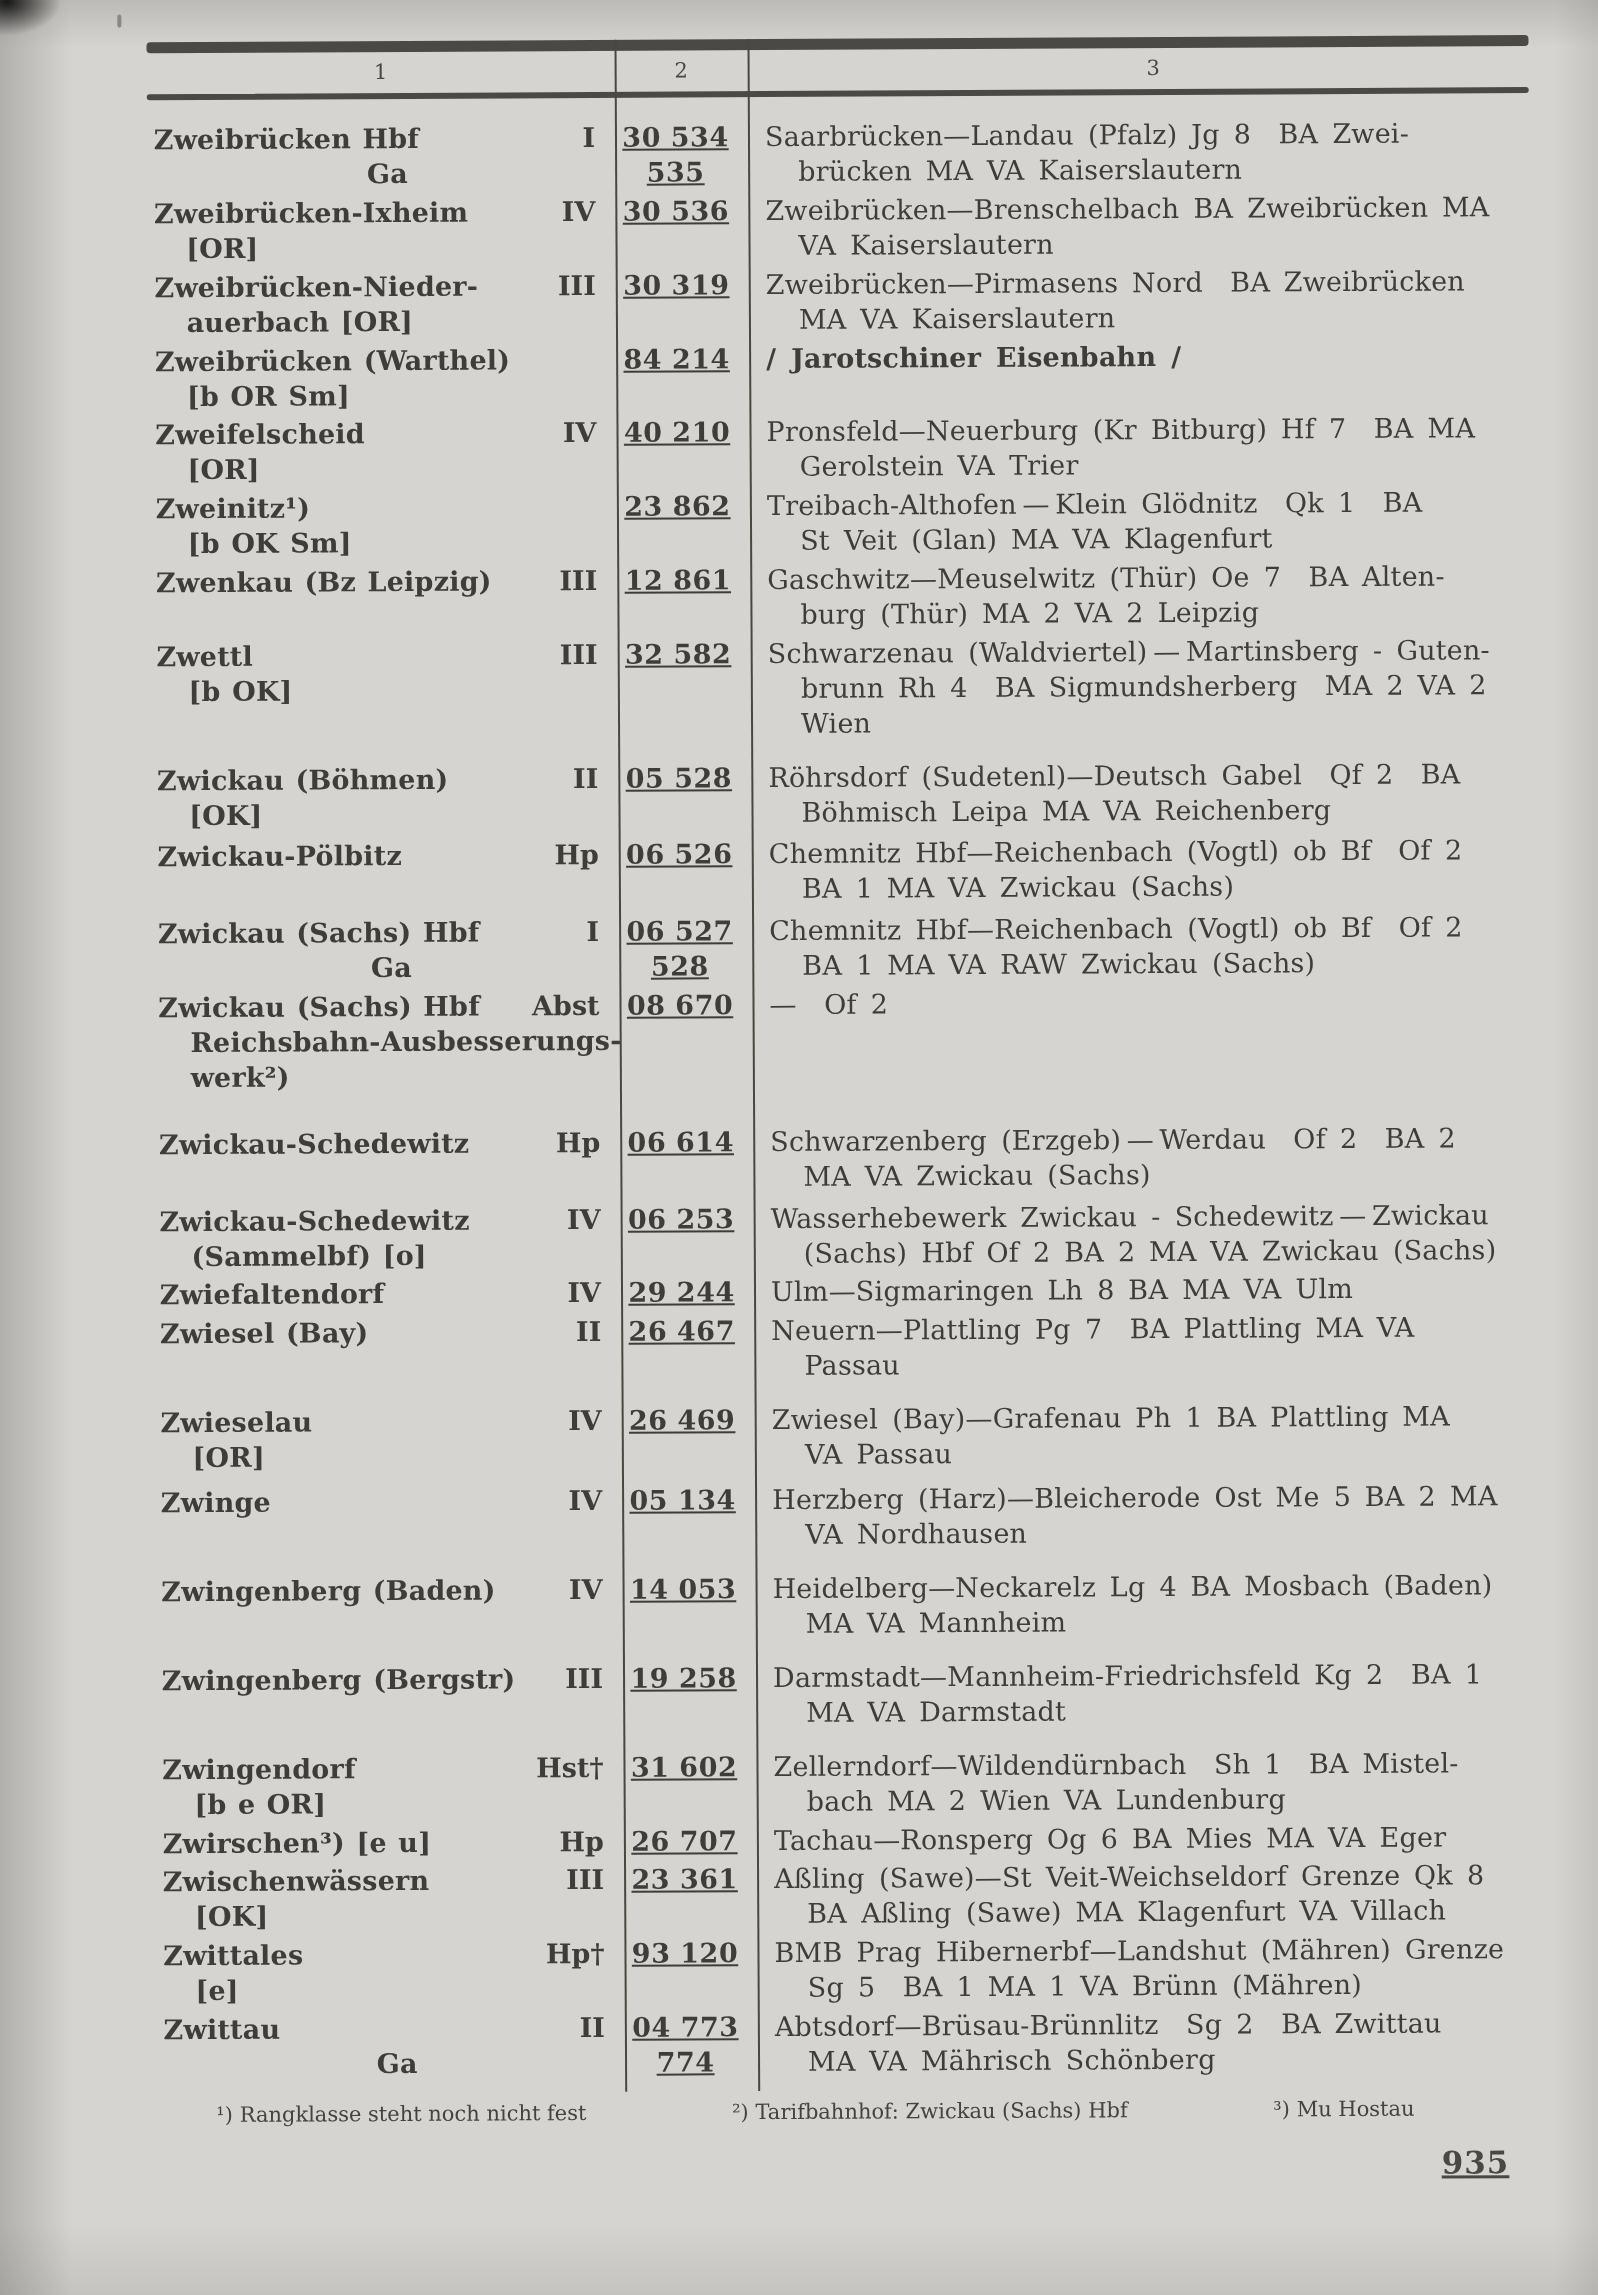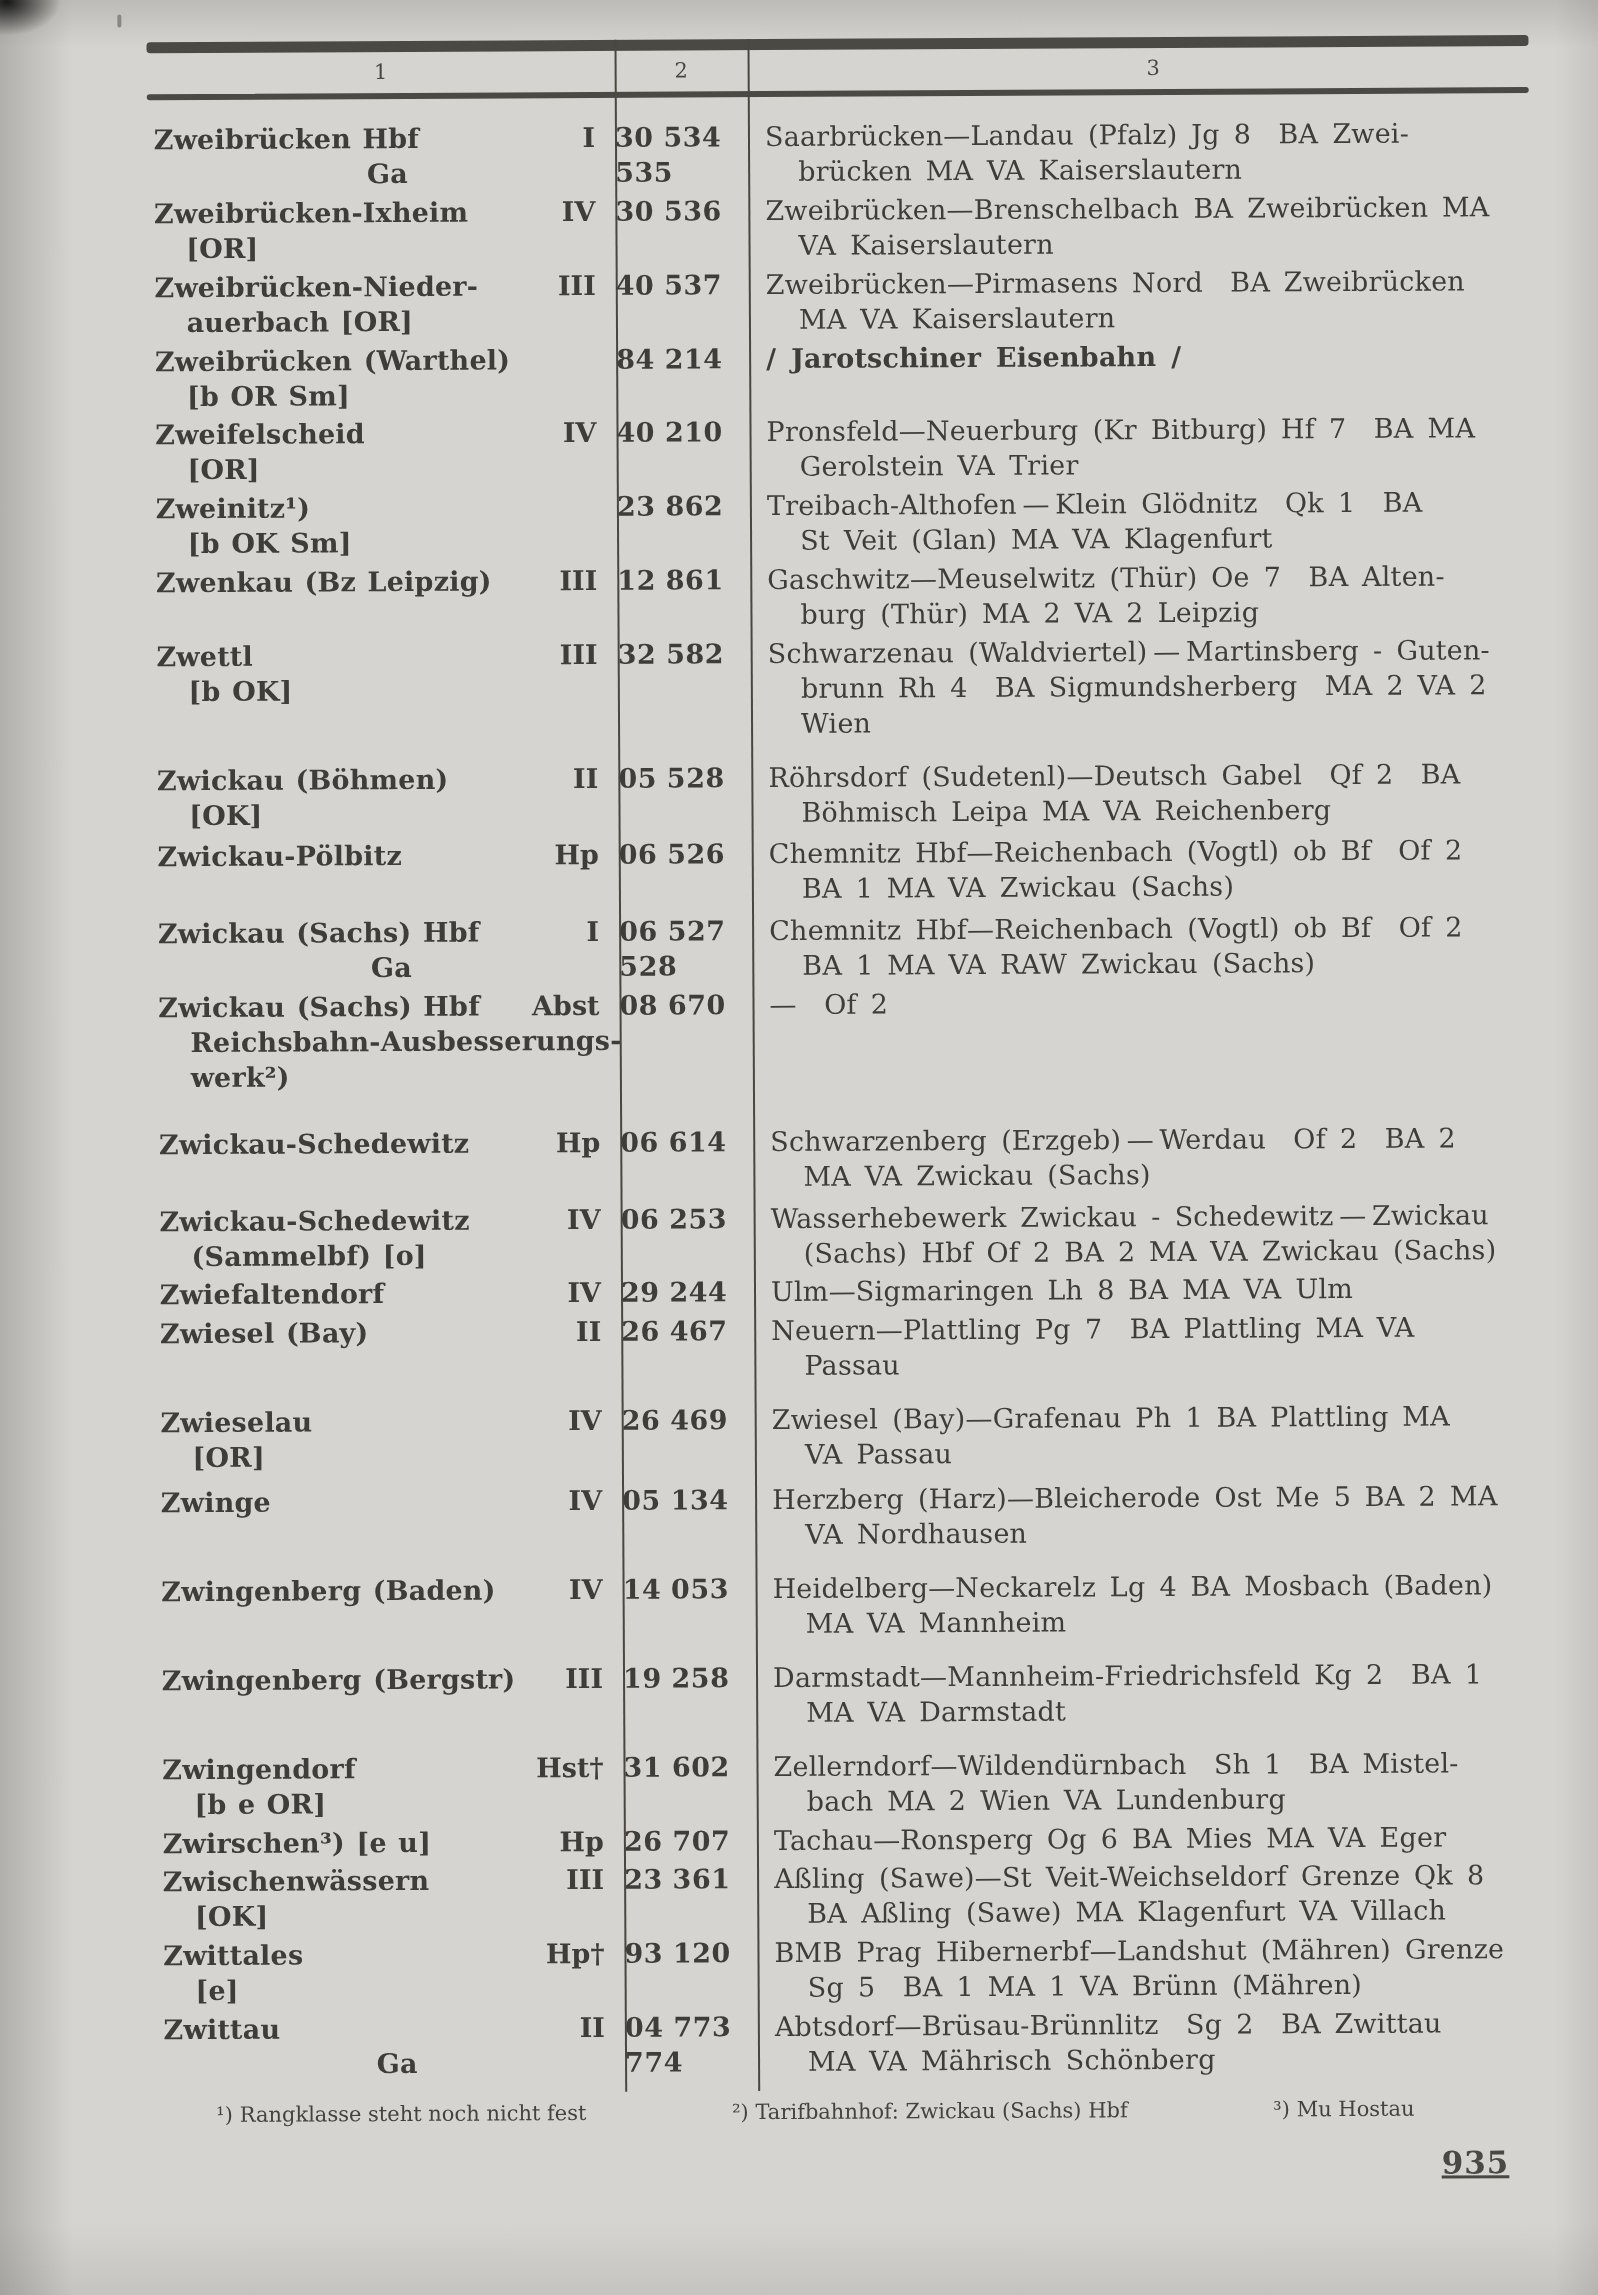--- a/index.html
+++ b/index.html
@@ -28,21 +28,21 @@
   .vline.v1{left:468px;}
   .vline.v2{left:601px;}
   .entry{display:grid;grid-template-columns:468px 133px 811px;position:relative;}
   .ln{height:35px;line-height:35px;white-space:nowrap;font-size:27px;}
   .cell-name{position:relative;padding-left:6.7px;box-sizing:border-box;}
   .cell-name .ln{font-weight:700;letter-spacing:0.2px;word-spacing:1.9px;}
   .cell-name .ln.ind{padding-left:32px;}
   .cell-name .ln.ga{padding-left:213px;}
   .cls{position:absolute;top:0;right:20px;height:35px;line-height:35px;
        font-weight:700;font-size:27px;}
-  .cell-num{text-align:left;padding-right:12px;box-sizing:border-box;}
+  .cell-num{text-align:center;padding-right:12px;box-sizing:border-box;text-decoration:underline;}
   .cell-num .ln{font-weight:700;letter-spacing:0.5px;}
   .cell-route{padding-left:17px;box-sizing:border-box;}
   .cell-route .ln{font-weight:400;word-spacing:5.3px;letter-spacing:0.2px;}
   .cell-route .ln.rind{padding-left:33px;}
   .cell-route .ln.rbold{font-weight:700;}
   .footnotes{position:absolute;left:206px;top:2103px;font-size:21px;white-space:nowrap;color:#45433e;}
   .footnotes .fn{display:inline-block;}
   .footnotes .fn+.fn{margin-left:139px;}
   .page-number{position:absolute;left:1431px;top:2151px;font-size:31px;font-weight:700;color:#4a4842;letter-spacing:1px;text-decoration:underline;}
 </style>
@@ -95,21 +95,21 @@
           </div>
   </div>
 
   <div class="entry" style="margin-top: 3.8px;">
     <div class="cell-name">
       <span class="cls">III</span>
     <div class="ln">Zweibrücken-Nieder-</div>
             <div class="ln ind">auerbach [OR]</div>
           </div>
     <div class="cell-num">
-            <div class="ln">40 537</div>
+            <div class="ln">30 319</div>
           </div>
     <div class="cell-route">
             <div class="ln">Zweibrücken—Pirmasens Nord  BA Zweibrücken</div>
             <div class="ln rind">MA VA Kaiserslautern</div>
           </div>
   </div>
 
   <div class="entry" style="margin-top: 3.8px;">
     <div class="cell-name">
       <span class="cls"></span>

